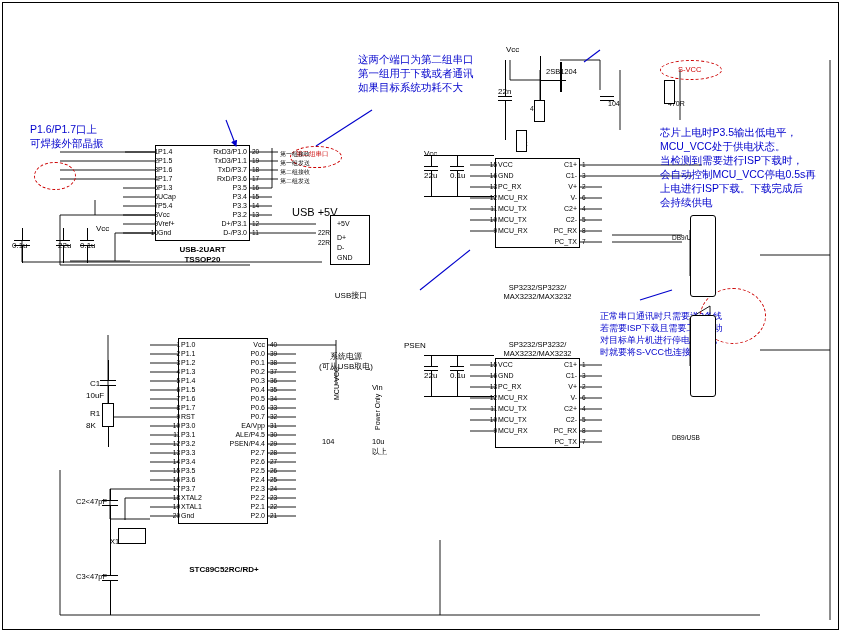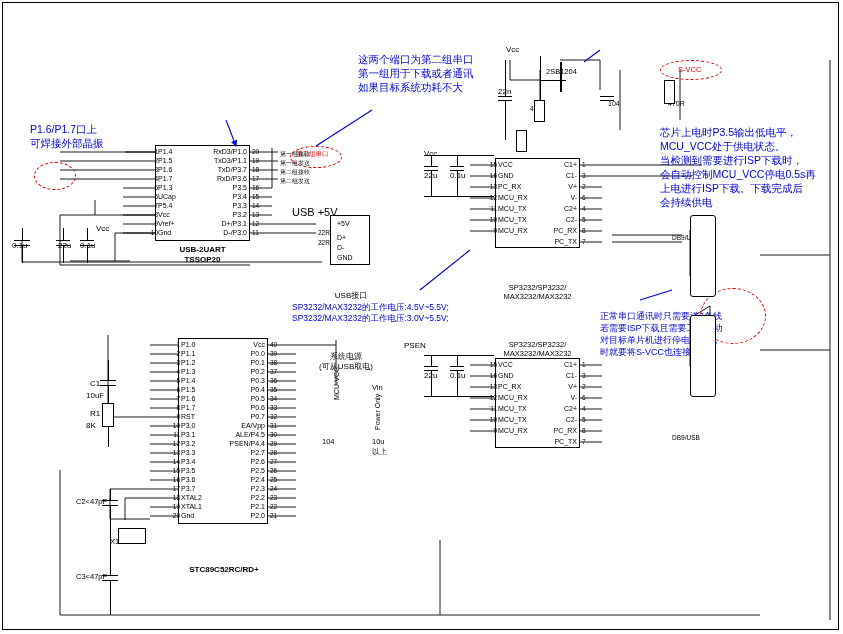--- a/index.html
+++ b/index.html
@@ -94,22 +94,20 @@
 第一组用于下载或者通讯
 如果目标系统功耗不大</div>
   <div class="ann" style="left:660px;top:125px;">芯片上电时P3.5输出低电平，
 MCU_VCC处于供电状态。
 当检测到需要进行ISP下载时，
 会自动控制MCU_VCC停电0.5s再
 上电进行ISP下载。下载完成后
 会持续供电</div>
   <div class="ann" style="left:30px;top:122px;">P1.6/P1.7口上
 可焊接外部晶振</div>
-  <div class="ann" style="left:292px;top:302px;font-size:8.5px;line-height:11px;">SP3232/MAX3232的工作电压:4.5V~5.5V;
-SP3232/MAX3232的工作电压:3.0V~5.5V;</div>
   <div class="ann" style="left:600px;top:310px;font-size:9px;line-height:12px;">正常串口通讯时只需要送3条线
 若需要ISP下载且需要工具自动
 对目标单片机进行停电再上电
 时就要将S-VCC也连接上</div>
 
 
   <div class="ellipse" style="left:34px;top:162px;width:42px;height:28px;"></div>
   <div class="ellipse" style="left:660px;top:60px;width:62px;height:20px;"></div>
   <div class="ellipse" style="left:290px;top:146px;width:52px;height:22px;"></div>
   <div class="ellipse" style="left:700px;top:288px;width:66px;height:56px;"></div>

